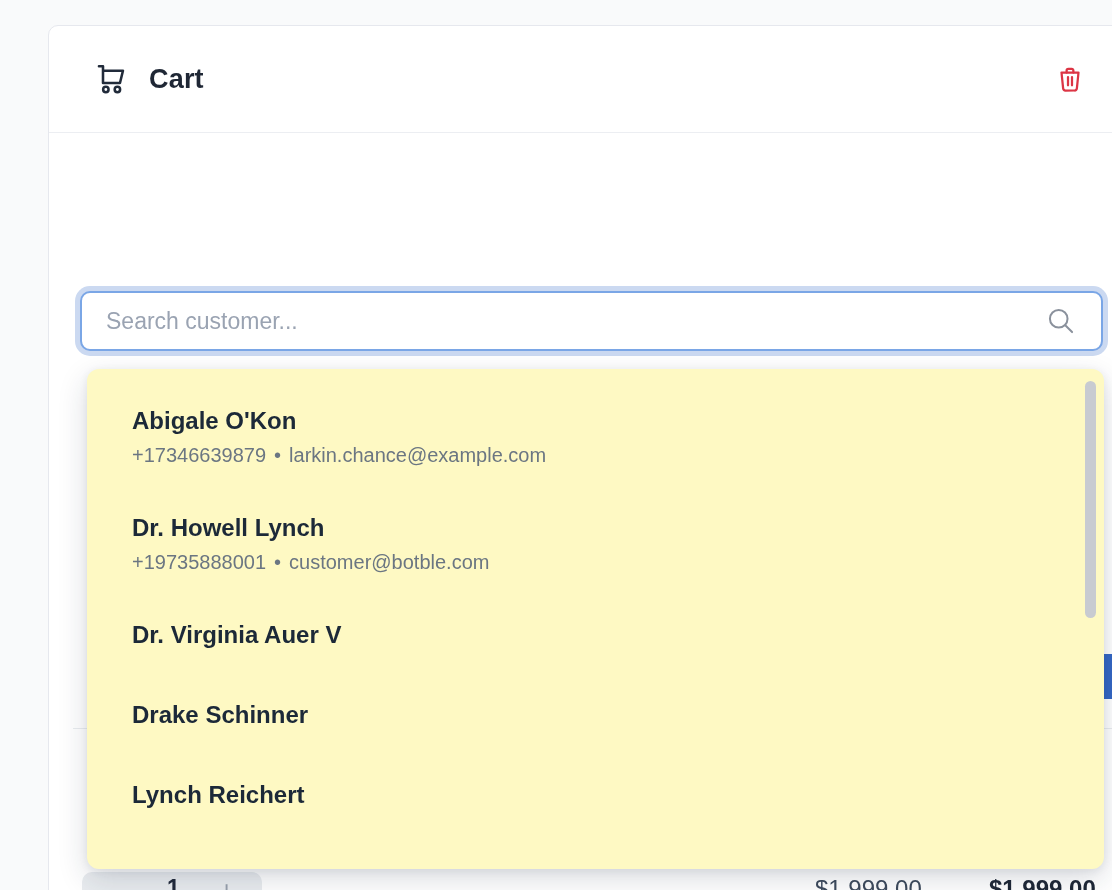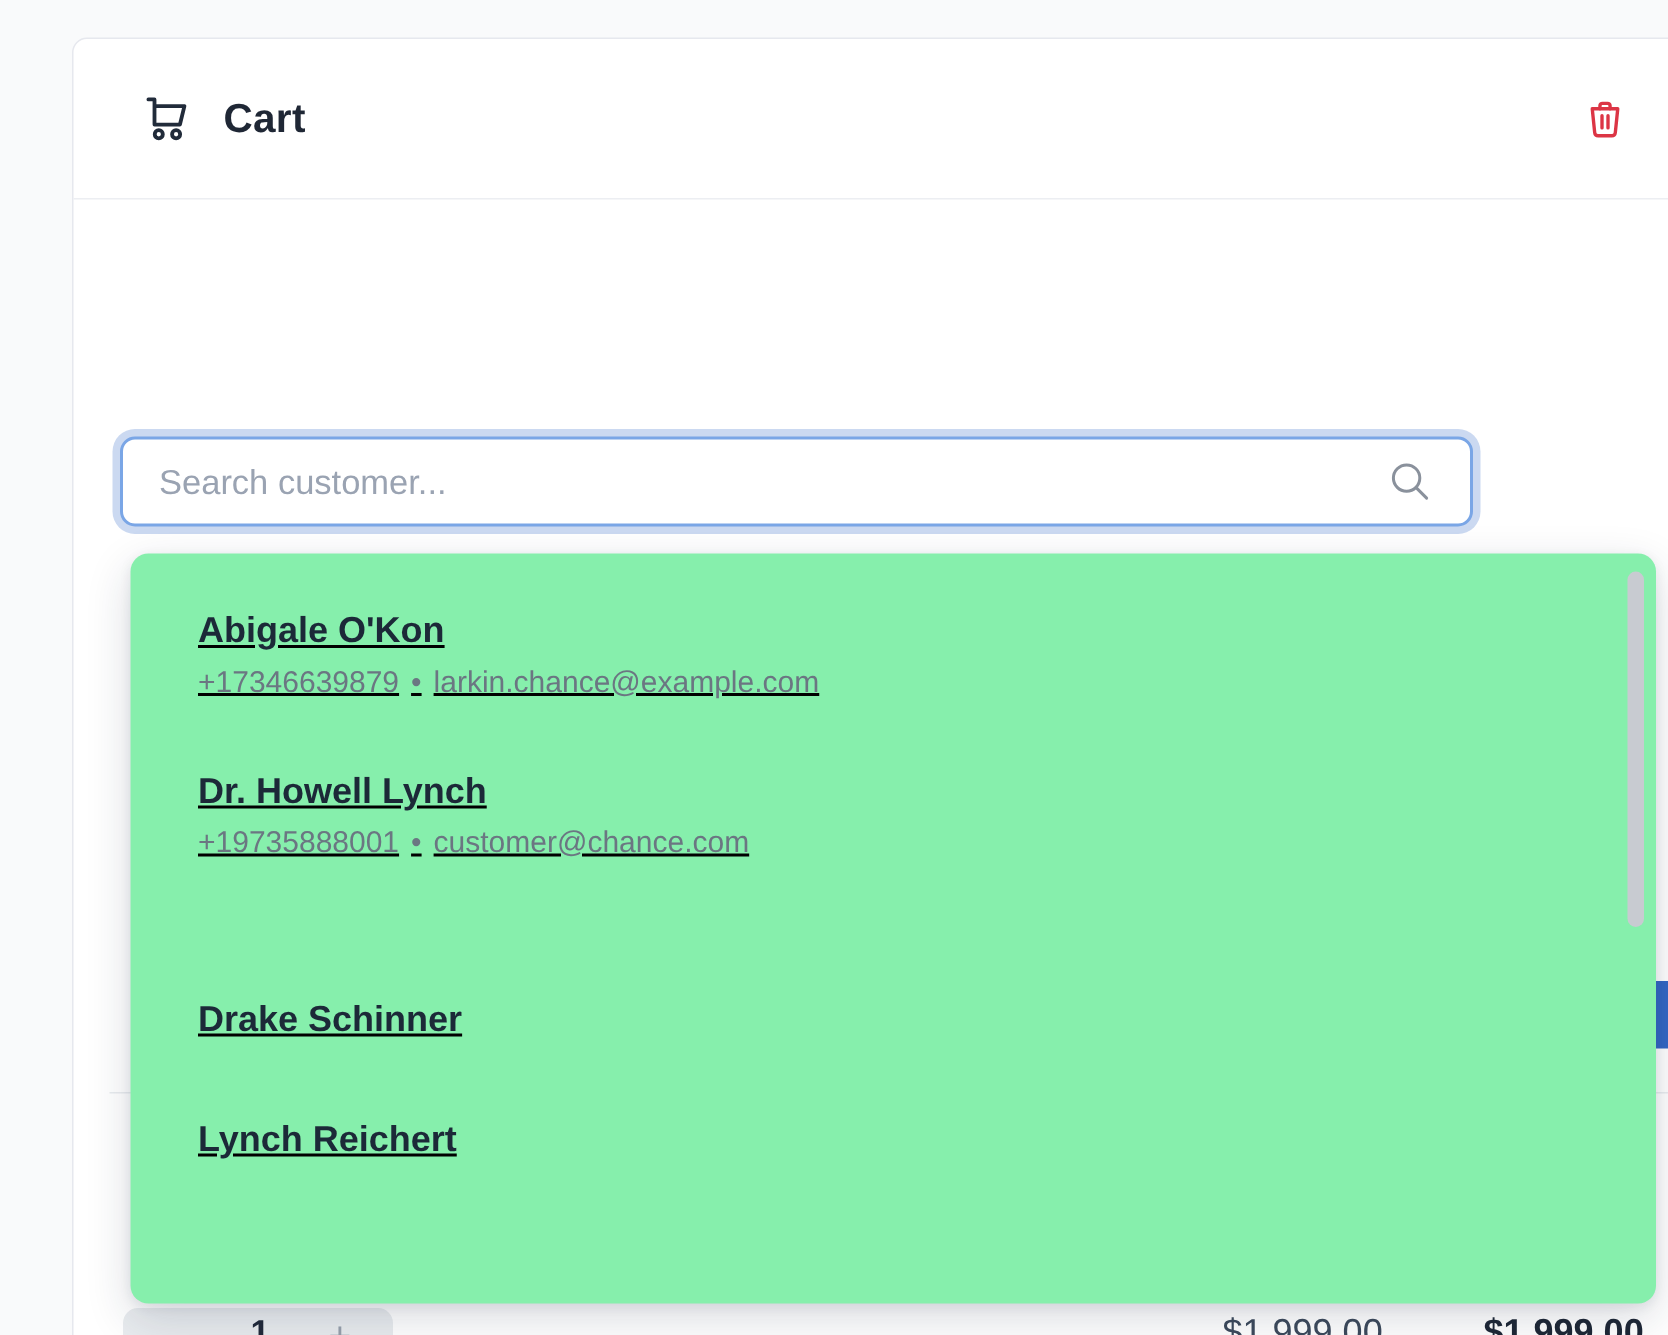--- a/index.html
+++ b/index.html
@@ -24,21 +24,21 @@
     width:34px; height:38px; color:#dc3545; display:flex; align-items:center; justify-content:center;
   }
   .trash-btn svg { width:30px; height:34px; }
   
   .customer-section {
     height:113px; display:flex; align-items:center; padding:0 44px;
     border-bottom:1px solid #eceef2;
   }
   .customer-title { font-size:25px; color:#1f2735; font-weight:500; }
   
-  .search-row { position:absolute; left:31px; top:265px; width:902px; height:60px; z-index:4; }
+  .search-row { position:absolute; left:31px; top:265px; width:1023px; height:60px; z-index:4; }
   .search-box {
     width:100%; height:100%; background:#fff; border:2px solid #7aa6e6; border-radius:10px;
     box-shadow:0 0 0 5px #cbd9f1; display:flex; align-items:center; padding:0 24px;
   }
   .search-input {
     flex:1; border:none; outline:none; font-size:23px; color:#334155;
     font-family:"Liberation Sans", sans-serif; background:transparent;
   }
   .search-input::placeholder { color:#9aa3b2; opacity:1; }
   .search-glyph { width:32px; height:32px; color:#8a919c; flex:0 0 auto; }
@@ -55,24 +55,23 @@
   .qty-value { position:absolute; left:118px; top:849px; font-size:23px; font-weight:700; color:#21293a; z-index:2; }
   .qty-plus {
     position:absolute; left:170px; top:849px; font-size:26px; color:#97a0ac; z-index:2;
     background:none; border:none; cursor:pointer; font-family:"Liberation Sans", sans-serif;
   }
   .unit-price { position:absolute; left:766px; top:849px; font-size:24px; color:#3d4a5c; z-index:2; }
   .total-price { position:absolute; left:940px; top:849px; font-size:24px; font-weight:700; color:#1e2736; z-index:2; }
   
   .dropdown {
     position:absolute; left:38px; top:343px; width:1017px; height:500px;
-    background:#86efac; border-radius:12px; z-index:5; overflow:hidden;
+    background:#fef9c3; border-radius:12px; z-index:5; overflow:hidden;
     box-shadow:0 10px 30px rgba(25,39,62,0.16), 0 2px 8px rgba(25,39,62,0.08);
     padding:22px 45px 0 45px;
-    text-decoration:underline;
   }
   .dd-item { padding:16px 0 29px 0; cursor:pointer; }
   .dd-name { font-size:24px; font-weight:700; color:#1c2938; line-height:28px; margin-bottom:7px; }
   .dd-sub { font-size:20px; color:#6b7682; line-height:27px; }
   .dd-sep { margin:0 8px; color:#6b7682; }
   .scroll-thumb {
     position:absolute; right:8px; top:12px; width:11px; height:237px;
     background:#c8cbd1; border-radius:6px; cursor:grab;
   }
 </style>
@@ -120,24 +119,25 @@
     <div class="dropdown">
       <div class="dd-item">
         <div class="dd-name">Abigale O'Kon</div>
         <div class="dd-sub">
           <span>+17346639879</span><span class="dd-sep">•</span><span>larkin.chance@example.com</span>
         </div>
       </div>
       <div class="dd-item">
         <div class="dd-name">Dr. Howell Lynch</div>
         <div class="dd-sub">
-          <span>+19735888001</span><span class="dd-sep">•</span><span>customer@chance.com</span>
+          <span>+19735888001</span><span class="dd-sep">•</span><span>customer@botble.com</span>
         </div>
       </div>
       <div class="dd-item">
+        <div class="dd-name">Dr. Virginia Auer V</div>
       </div>
       <div class="dd-item">
         <div class="dd-name">Drake Schinner</div>
       </div>
       <div class="dd-item">
         <div class="dd-name">Lynch Reichert</div>
       </div>
       <div class="scroll-thumb"></div>
     </div>
 

